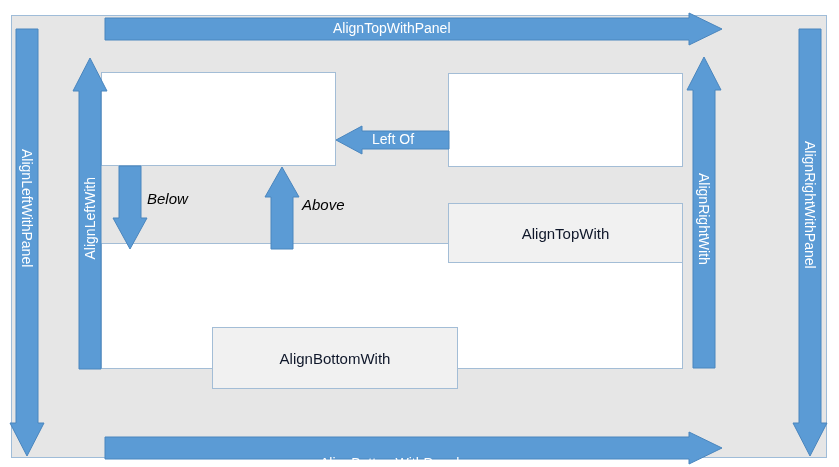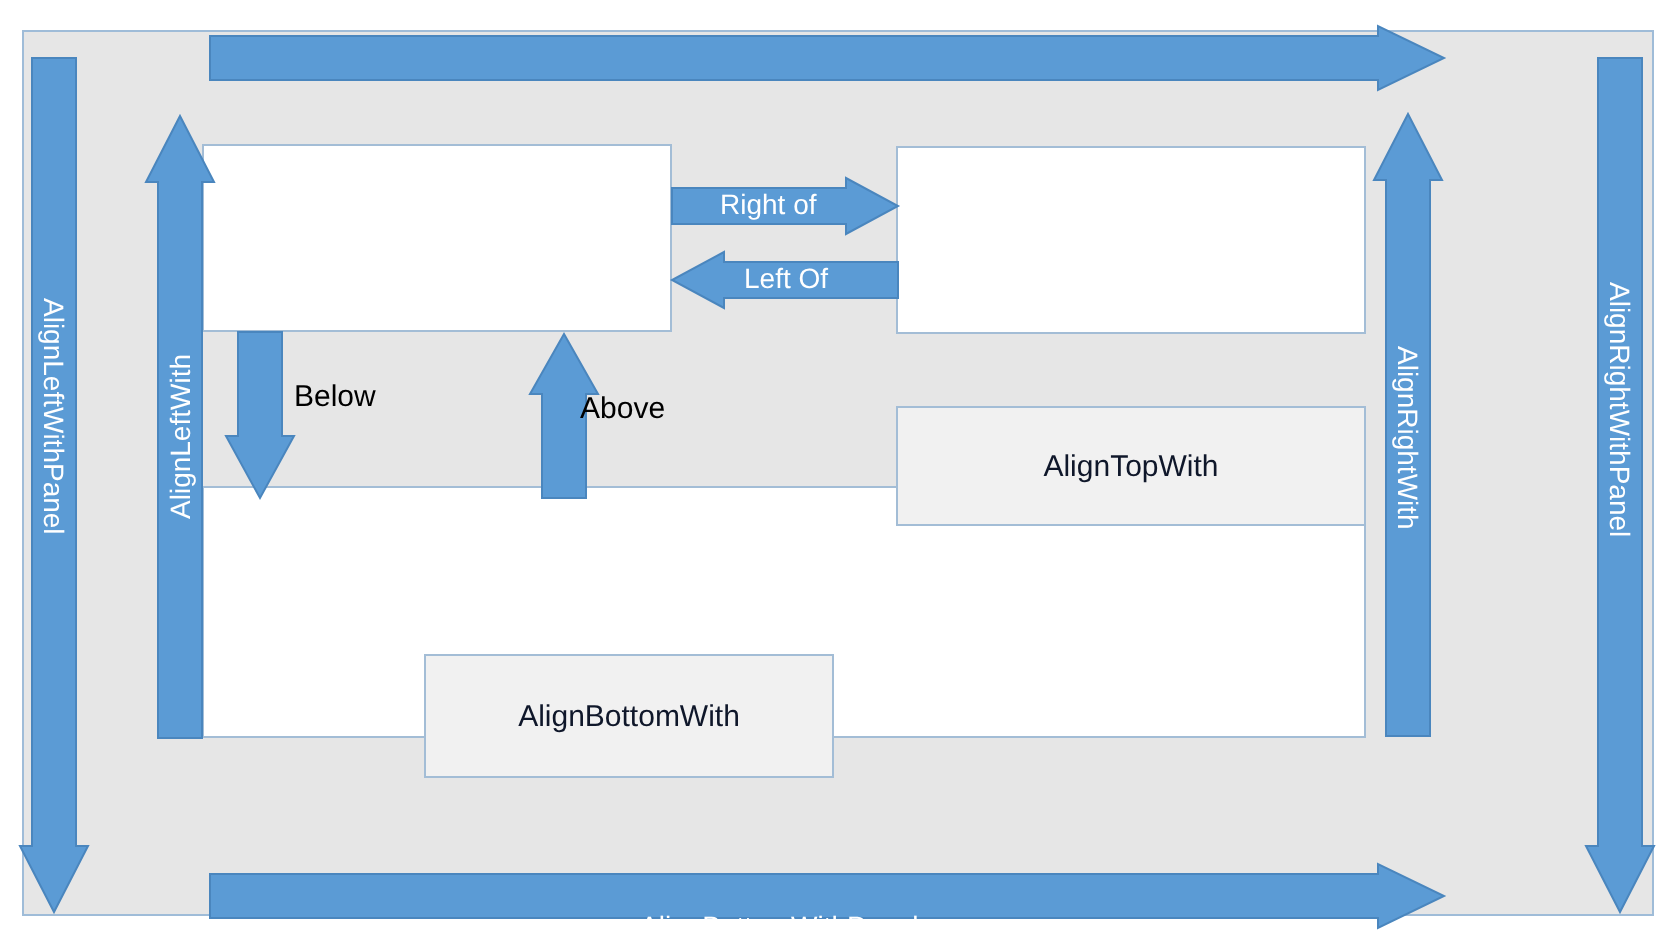--- a/index.html
+++ b/index.html
@@ -39,21 +39,21 @@
     color: #0f172a;
     font-size: 15px;
   }
   .ctl.grey {
     background: #f1f1f1;
   }
   #box-top-left   { left: 101px; top: 72px;  width: 235px; height: 94px; }
   #box-top-right  { left: 448px; top: 73px;  width: 235px; height: 94px; }
   #box-bottom-big { left: 101px; top: 243px; width: 582px; height: 126px; }
   #box-aligntop   { left: 448px; top: 203px; width: 235px; height: 60px; z-index: 6; }
-  #box-alignbottom{ left: 212px; top: 327px; width: 205px; height: 62px; z-index: 6; }
+  #box-alignbottom{ left: 212px; top: 327px; width: 246px; height: 62px; z-index: 6; }
 
   
   .arrow {
     position: absolute;
     z-index: 5;
   }
   .arrow svg { display: block; overflow: visible; }
   .arrow .lbl {
     position: absolute;
     color: #ffffff;
@@ -61,40 +61,42 @@
     font-weight: 400;
     white-space: nowrap;
     pointer-events: none;
   }
   .lbl-dark {
     position: absolute;
     color: #000000;
     font-size: 15px;
     white-space: nowrap;
     z-index: 7;
+    font-style: italic;
   }
   .vert-label {
     writing-mode: vertical-rl;
     text-orientation: mixed;
   }
   .vert-label.flip {
     transform: rotate(180deg);
   }
 </style>
 </head>
 <body>
 
 <div id="stage">
 
   <div class="panel"></div>
 
   <div class="arrow" id="arr-top-panel" style="left:105px; top:13px; width:617px; height:32px;">
     <svg width="617" height="32" viewBox="0 0 617 32" aria-hidden="true">
       <polygon points="0,5 584,5 584,0 617,16 584,32 584,27 0,27" fill="#5B9BD5" stroke="#4A86BE" stroke-width="1"></polygon>
     </svg>
+    <span class="lbl" style="left:228px; top:7px;">AlignTopWithPanel</span>
   </div>
 
   <div class="arrow" id="arr-bottom-panel" style="left:105px; top:432px; width:617px; height:32px;">
     <svg width="617" height="32" viewBox="0 0 617 32" aria-hidden="true">
       <polygon points="0,5 584,5 584,0 617,16 584,32 584,27 0,27" fill="#5B9BD5" stroke="#4A86BE" stroke-width="1"></polygon>
     </svg>
     <span class="lbl" style="left:215px; top:7px;margin-top:16px;">AlignBottomWithPanel</span>
   </div>
 
   <div class="arrow" id="arr-left-panel" style="left:10px; top:29px; width:34px; height:427px;">
@@ -118,47 +120,41 @@
     <span class="lbl vert-label flip" style="left:9px; top:119px;">AlignLeftWith</span>
   </div>
 
   <div class="arrow" id="arr-right-with" style="left:687px; top:57px; width:34px; height:311px;">
     <svg width="34" height="311" viewBox="0 0 34 311" aria-hidden="true">
       <polygon points="17,0 34,33 28,33 28,311 6,311 6,33 0,33" fill="#5B9BD5" stroke="#4A86BE" stroke-width="1"></polygon>
     </svg>
     <span class="lbl vert-label" style="left:9px; top:116px;">AlignRightWith</span>
   </div>
 
-  <div class="arrow" id="arr-right-of" style="left:336px; top:89px; width:113px; height:28px;">
-    <svg width="113" height="28" viewBox="0 0 113 28" aria-hidden="true">
-      <polygon points="0,5 87,5 87,0 113,14 87,28 87,23 0,23" fill="#5B9BD5" stroke="#4A86BE" stroke-width="1"></polygon>
-    </svg>
-    <span class="lbl" style="left:24px; top:5px;">Right of</span>
-  </div>
 
   <div class="arrow" id="arr-left-of" style="left:336px; top:126px; width:113px; height:28px;">
     <svg width="113" height="28" viewBox="0 0 113 28" aria-hidden="true">
       <polygon points="113,5 26,5 26,0 0,14 26,28 26,23 113,23" fill="#5B9BD5" stroke="#4A86BE" stroke-width="1"></polygon>
     </svg>
     <span class="lbl" style="left:36px; top:5px;">Left Of</span>
   </div>
 
   <div class="arrow" id="arr-below" style="left:113px; top:166px; width:34px; height:83px;">
     <svg width="34" height="83" viewBox="0 0 34 83" aria-hidden="true">
       <polygon points="6,0 28,0 28,52 34,52 17,83 0,52 6,52" fill="#5B9BD5" stroke="#4A86BE" stroke-width="1"></polygon>
     </svg>
   </div>
   <span class="lbl-dark" style="left:147px; top:190px;">Below</span>
 
   <div class="arrow" id="arr-above" style="left:265px; top:167px; width:34px; height:82px;">
     <svg width="34" height="82" viewBox="0 0 34 82" aria-hidden="true">
       <polygon points="17,0 34,30 28,30 28,82 6,82 6,30 0,30" fill="#5B9BD5" stroke="#4A86BE" stroke-width="1"></polygon>
     </svg>
   </div>
-  <span class="lbl-dark" style="left:290px; top:196px;">Above</span>
+  <span class="lbl-dark" style="left:302px; top:196px;">Above</span>
 
   <div class="ctl" id="box-top-left">
     <span></span>
   </div>
 
   <div class="ctl" id="box-top-right">
     <span></span>
   </div>
 
   <div class="ctl" id="box-bottom-big">

